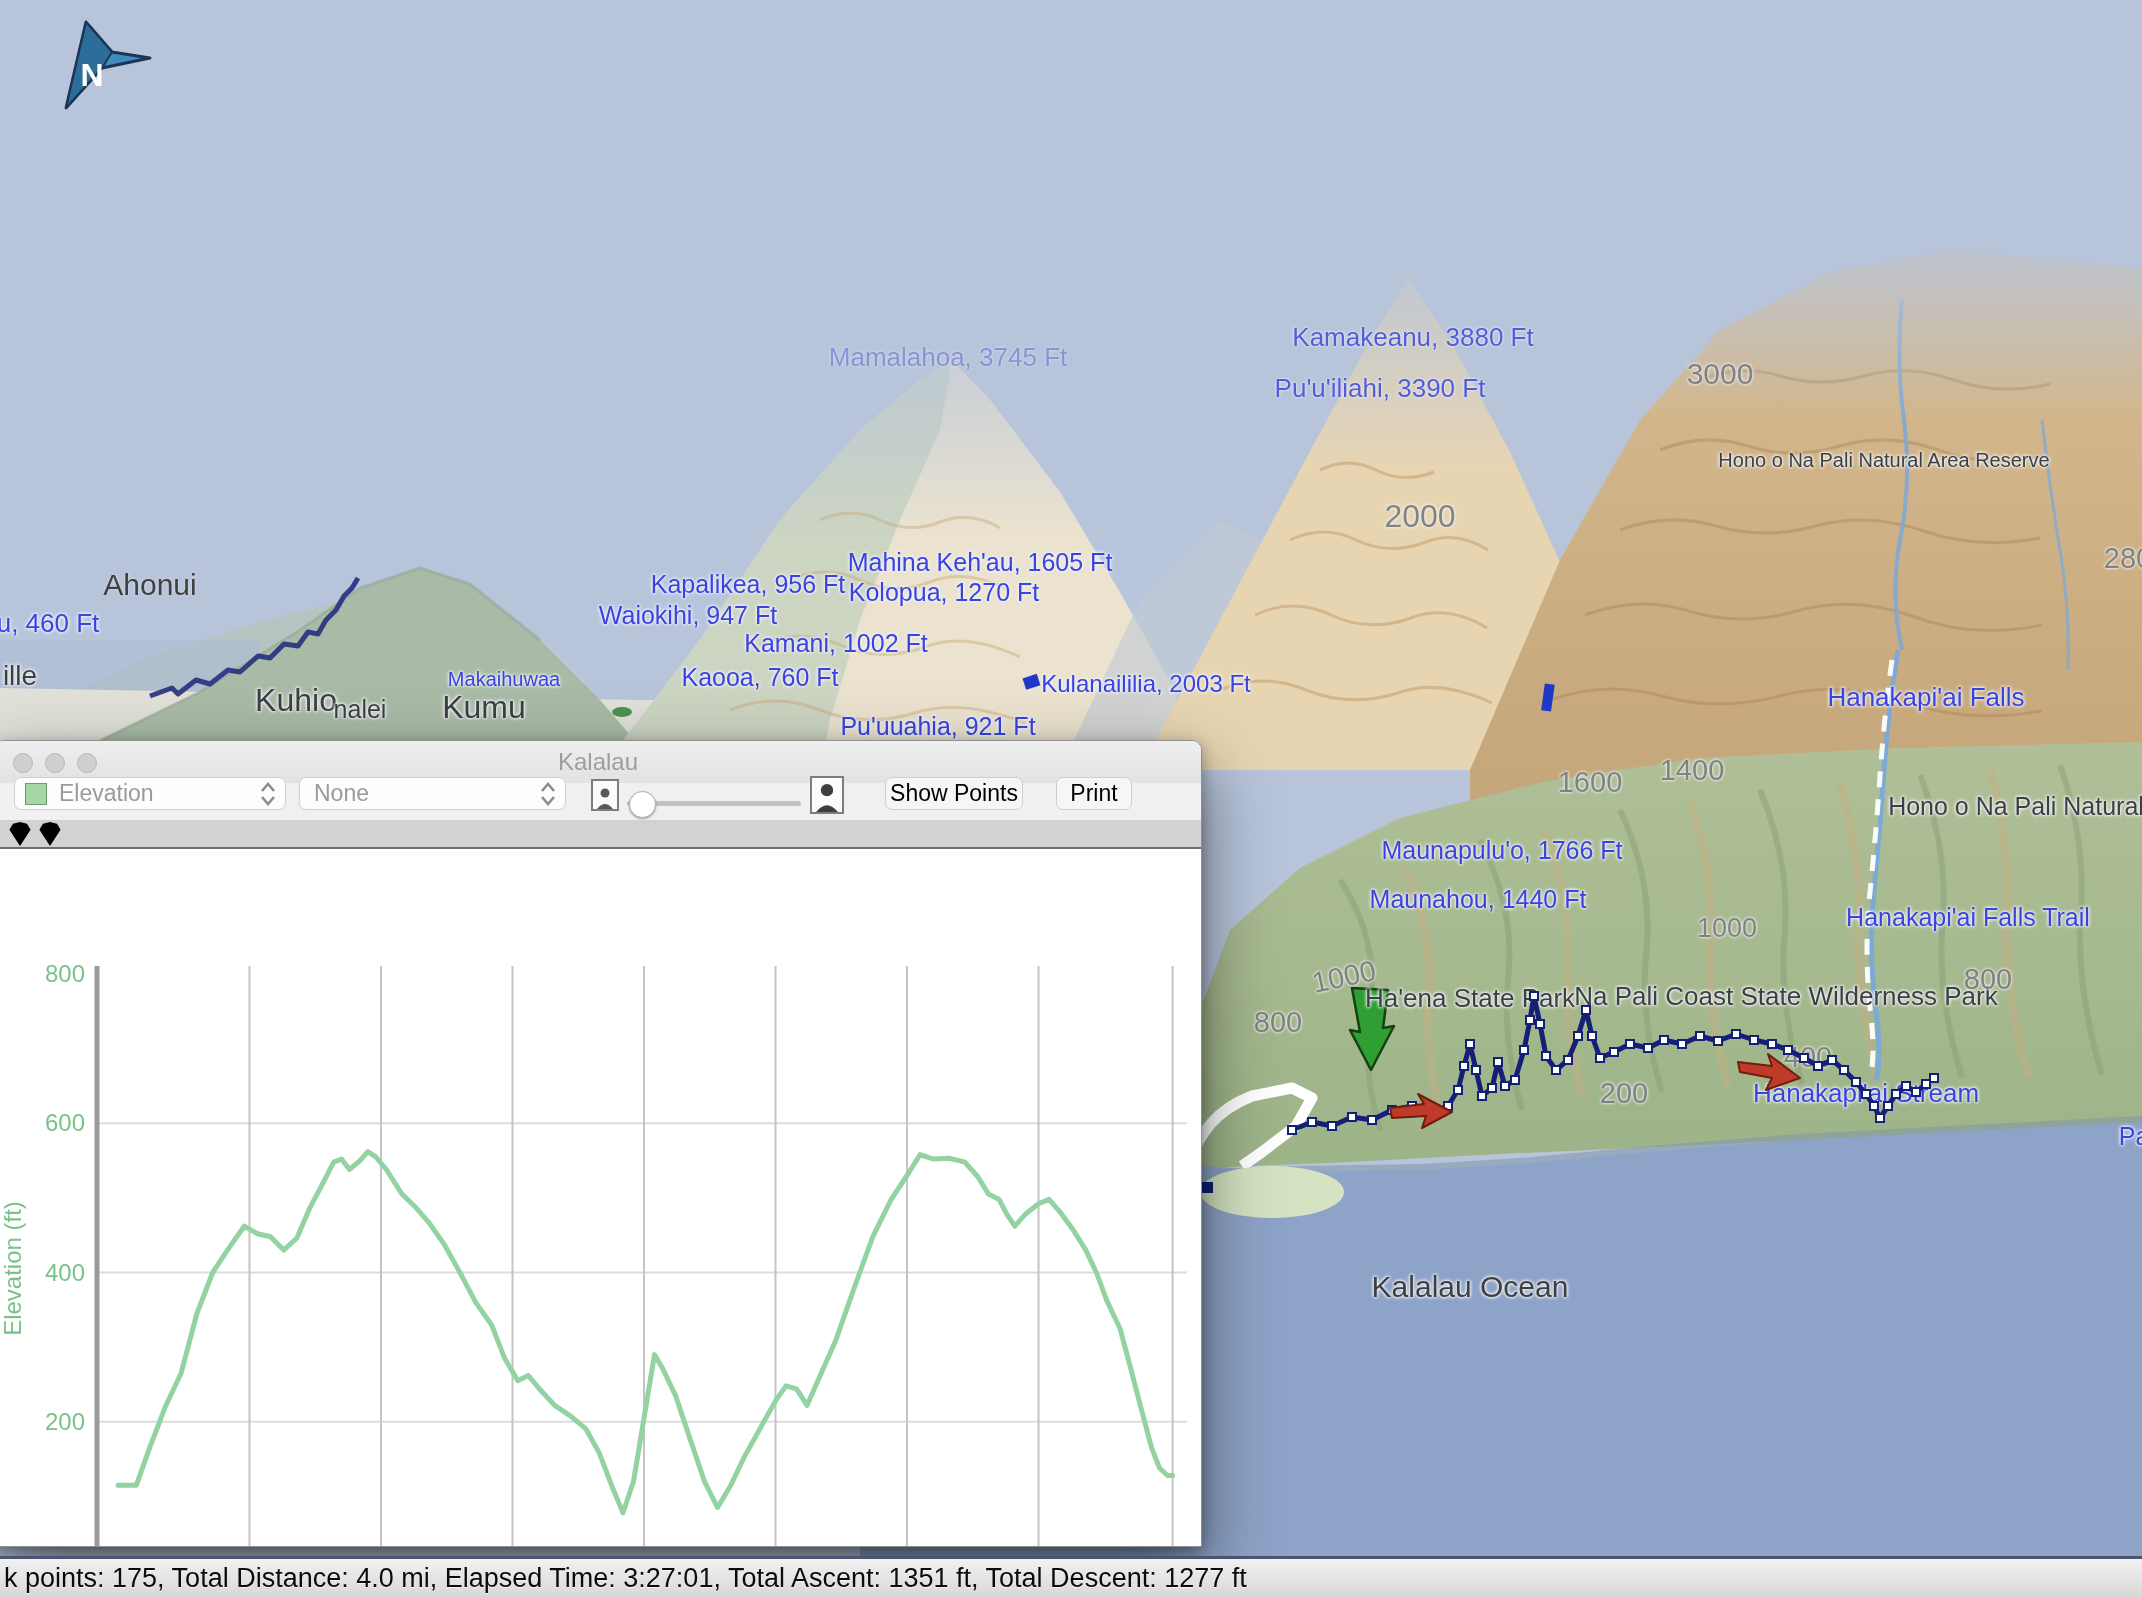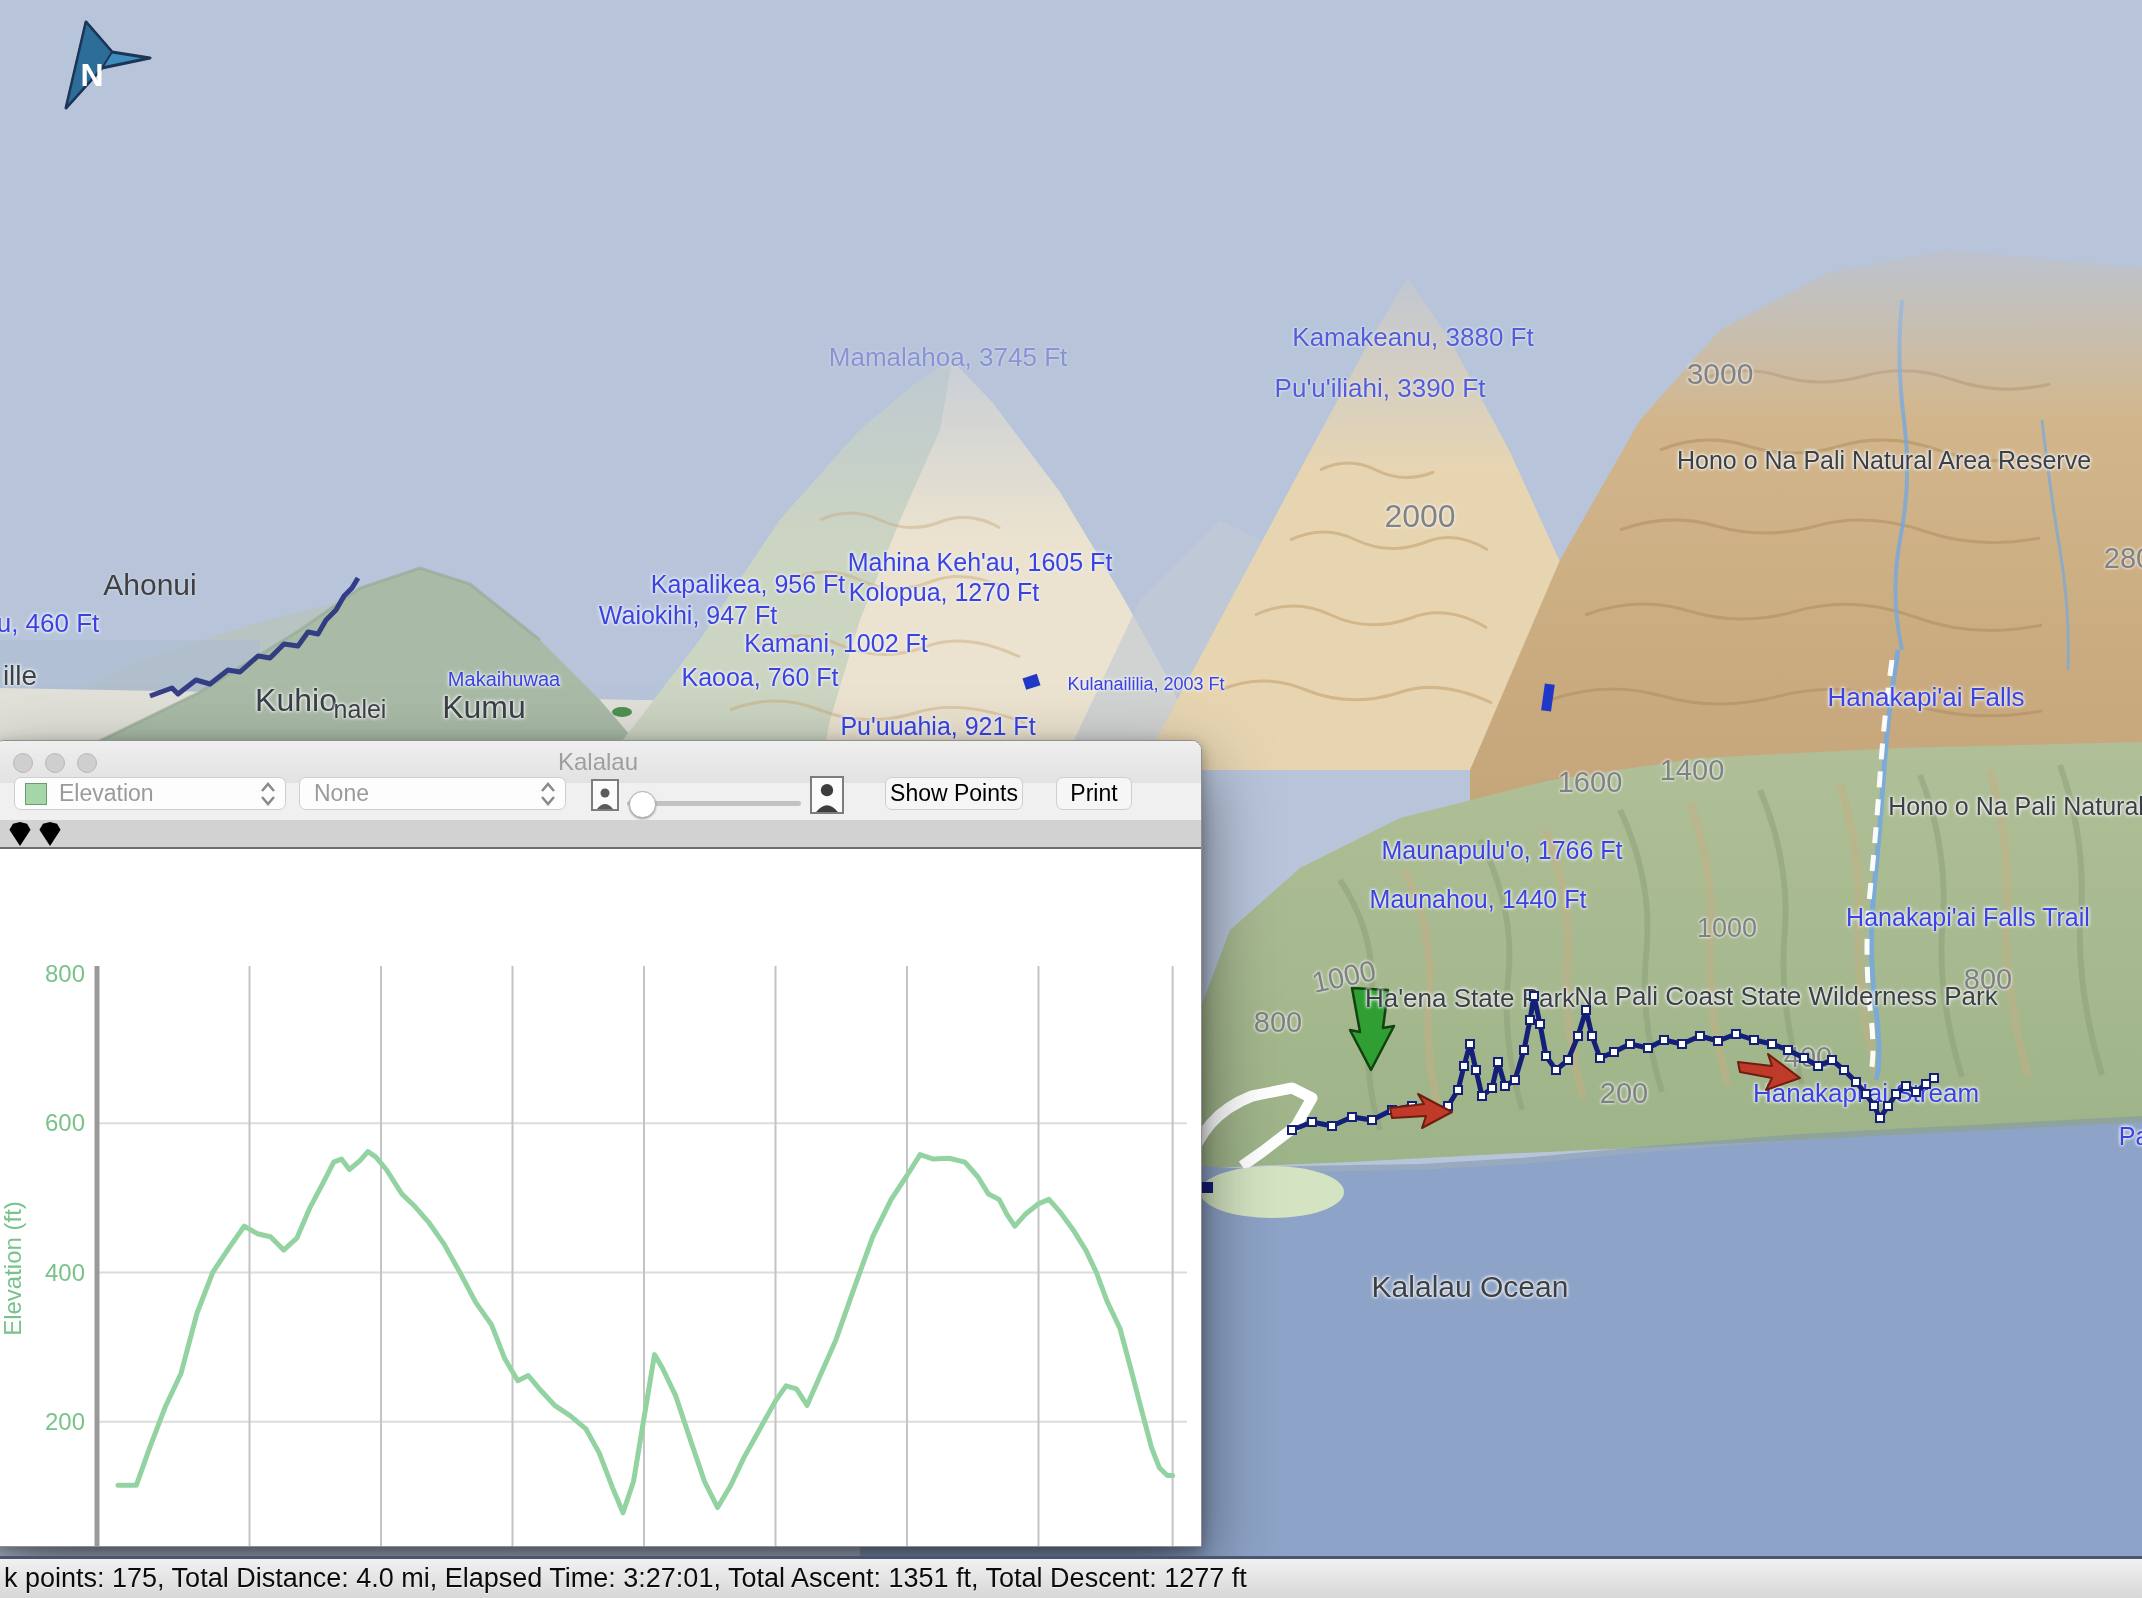--- a/index.html
+++ b/index.html
@@ -177,31 +177,31 @@
       <span class="map-label lbl-dark" style="left: 360px; top: 709px; font-size: 25px;">nalei</span>
       <span class="map-label lbl-dark" style="left: 484px; top: 707px; font-size: 32px;">Kumu</span>
       <span class="map-label lbl-blue" style="left: 504px; top: 679px; font-size: 20px;">Makaihuwaa</span>
       <span class="map-label lbl-blue" style="left: 760px; top: 677px; font-size: 25px;">Kaooa, 760 Ft</span>
       <span class="map-label lbl-blue" style="left: 836px; top: 643px; font-size: 25px;">Kamani, 1002 Ft</span>
       <span class="map-label lbl-blue" style="left: 688px; top: 615px; font-size: 25px;">Waiokihi, 947 Ft</span>
       <span class="map-label lbl-blue" style="left: 748px; top: 584px; font-size: 25px;">Kapalikea, 956 Ft</span>
       <span class="map-label lbl-blue" style="left: 980px; top: 562px; font-size: 25px;">Mahina Keh'au, 1605 Ft</span>
       <span class="map-label lbl-blue" style="left: 944px; top: 592px; font-size: 25px;">Kolopua, 1270 Ft</span>
       <span class="map-label lbl-blue" style="left: 938px; top: 726px; font-size: 25px;">Pu'uuahia, 921 Ft</span>
-      <span class="map-label lbl-blue" style="left: 1146px; top: 684px; font-size: 18px;">Kulanaililia, 2003 Ft</span>
+      <span class="map-label lbl-blue" style="left: 1146px; top: 684px; font-size: 24px;">Kulanaililia, 2003 Ft</span>
       <span class="map-label lbl-blue-faded" style="left: 948px; top: 357px; font-size: 26px;">Mamalahoa, 3745 Ft</span>
       <span class="map-label lbl-blue-hazy" style="left: 1413px; top: 337px; font-size: 26px;">Kamakeanu, 3880 Ft</span>
       <span class="map-label lbl-blue-hazy" style="left: 1380px; top: 388px; font-size: 26px;">Pu'u'iliahi, 3390 Ft</span>
       <span class="map-label lbl-blue" style="left: 1926px; top: 697px; font-size: 26px;">Hanakapi'ai Falls</span>
       <span class="map-label lbl-blue" style="left: 1968px; top: 917px; font-size: 25px;">Hanakapi'ai Falls Trail</span>
       <span class="map-label lbl-blue" style="left: 1502px; top: 850px; font-size: 25px;">Maunapulu'o, 1766 Ft</span>
       <span class="map-label lbl-blue" style="left: 1478px; top: 899px; font-size: 25px;">Maunahou, 1440 Ft</span>
       <span class="map-label lbl-blue" style="left: 1866px; top: 1093px; font-size: 26px;">Hanakapi'ai Stream</span>
       <span class="map-label lbl-blue" style="left: 2134px; top: 1136px; font-size: 25px;">Pa</span>
-      <span class="map-label lbl-dark" style="left: 1884px; top: 460px; font-size: 25px; text-align: right;">Hono o Na Pali Natural Area Reserve</span>
+      <span class="map-label lbl-dark" style="left: 1884px; top: 460px; font-size: 20px; text-align: right;">Hono o Na Pali Natural Area Reserve</span>
       <span class="map-label lbl-dark" style="left: 2016px; top: 806px; font-size: 25px;">Hono o Na Pali Natural</span>
       <span class="map-label lbl-dark" style="left: 1470px; top: 998px; font-size: 26px;">Ha'ena State Park</span>
       <span class="map-label lbl-dark" style="left: 1786px; top: 996px; font-size: 26px;">Na Pali Coast State Wilderness Park</span>
       <span class="map-label lbl-dark" style="left: 1470px; top: 1287px; font-size: 30px;">Kalalau Ocean</span>
       <span class="map-label lbl-contour" style="left: 1720px; top: 374px; font-size: 30px;">3000</span>
       <span class="map-label lbl-contour" style="left: 1420px; top: 516px; font-size: 32px;">2000</span>
       <span class="map-label lbl-contour" style="left: 1590px; top: 782px; font-size: 29px;">1600</span>
       <span class="map-label lbl-contour" style="left: 1692px; top: 770px; font-size: 29px;">1400</span>
       <span class="map-label lbl-contour" style="left: 1727px; top: 928px; font-size: 27px;">1000</span>
       <span class="map-label lbl-contour" style="left: 1344px; top: 977px; font-size: 29px; transform: translate(-50%, -50%) rotate(-12deg);">1000</span>

